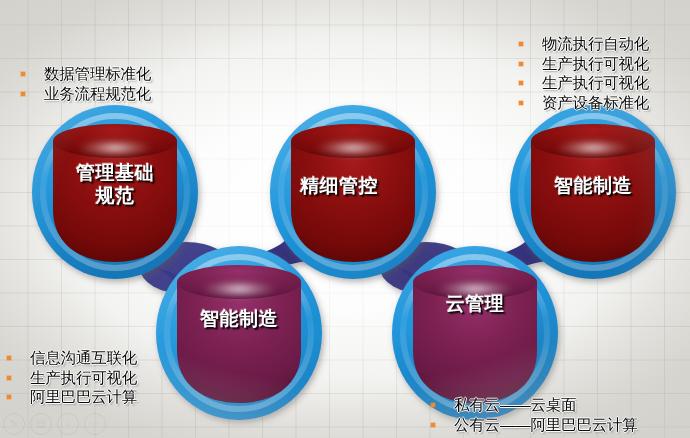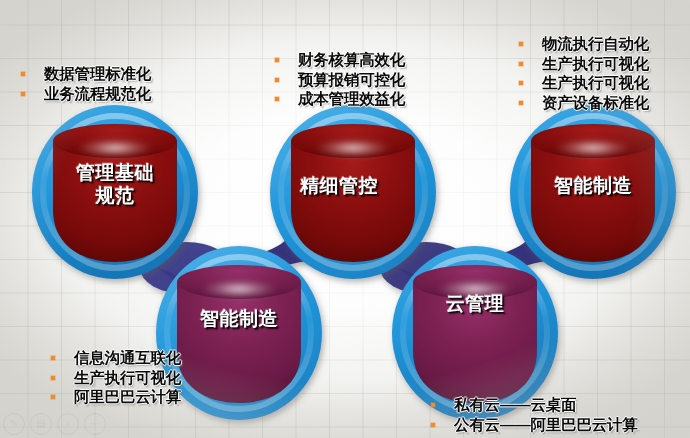--- a/index.html
+++ b/index.html
@@ -43,21 +43,21 @@
     position: absolute;
     left: 0; top: 0;
     width: 690px; height: 438px;
   }
 
   
   .bullets {
     position: absolute;
     z-index: 6;
     color: #0b0b0b;
-    font-weight: bold;
+    font-weight: normal;
     font-size: 15.5px;
     line-height: 19.5px;
     letter-spacing: -0.2px;
     white-space: nowrap;
     text-shadow:
        1px 0 0 rgba(255,255,255,0.92),
       -1px 0 0 rgba(255,255,255,0.92),
        0 1px 0 rgba(255,255,255,0.92),
        0 -1px 0 rgba(255,255,255,0.92),
        1.6px 1.6px 1.4px rgba(120,120,120,0.50);
@@ -74,21 +74,21 @@
     top: 8px;
     width: 4px;
     height: 4px;
     background: #f08a2c;
     box-shadow: 0 0 0 0.5px rgba(235,130,40,0.65);
   }
 
   #bullets-mgmt   { left: 14px;  top: 64px; }
   #bullets-fin    { left: 268px; top: 50px; }
   #bullets-smart  { left: 512px; top: 34px; }
-  #bullets-collab { left: 0px;   top: 348px; margin-left: 44px; }
+  #bullets-collab { left: 0px;   top: 348px; }
   #bullets-cloud  { left: 424px; top: 395px; }
 
   
   .node-label {
     position: absolute;
     z-index: 8;
     color: #ffffff;
     font-weight: bold;
     font-size: 19px;
     line-height: 23px;
@@ -306,25 +306,20 @@
   <div class="node-label" id="label-fine">精细管控</div>
   <div class="node-label" id="label-smart">智能制造</div>
   <div class="node-label" id="label-collab">智能制造</div>
   <div class="node-label" id="label-cloud">云管理</div>
 
   <div class="bullets" id="bullets-mgmt">
     <span class="li">数据管理标准化</span>
     <span class="li">业务流程规范化</span>
   </div>
 
-  <div class="bullets" id="bullets-fin">
-    <span class="li">财务核算高效化</span>
-    <span class="li">预算报销可控化</span>
-    <span class="li">成本管理效益化</span>
-  </div>
 
   <div class="bullets" id="bullets-smart">
     <span class="li">物流执行自动化</span>
     <span class="li">生产执行可视化</span>
     <span class="li">生产执行可视化</span>
     <span class="li">资产设备标准化</span>
   </div>
 
   <div class="bullets" id="bullets-collab">
     <span class="li">信息沟通互联化</span>

